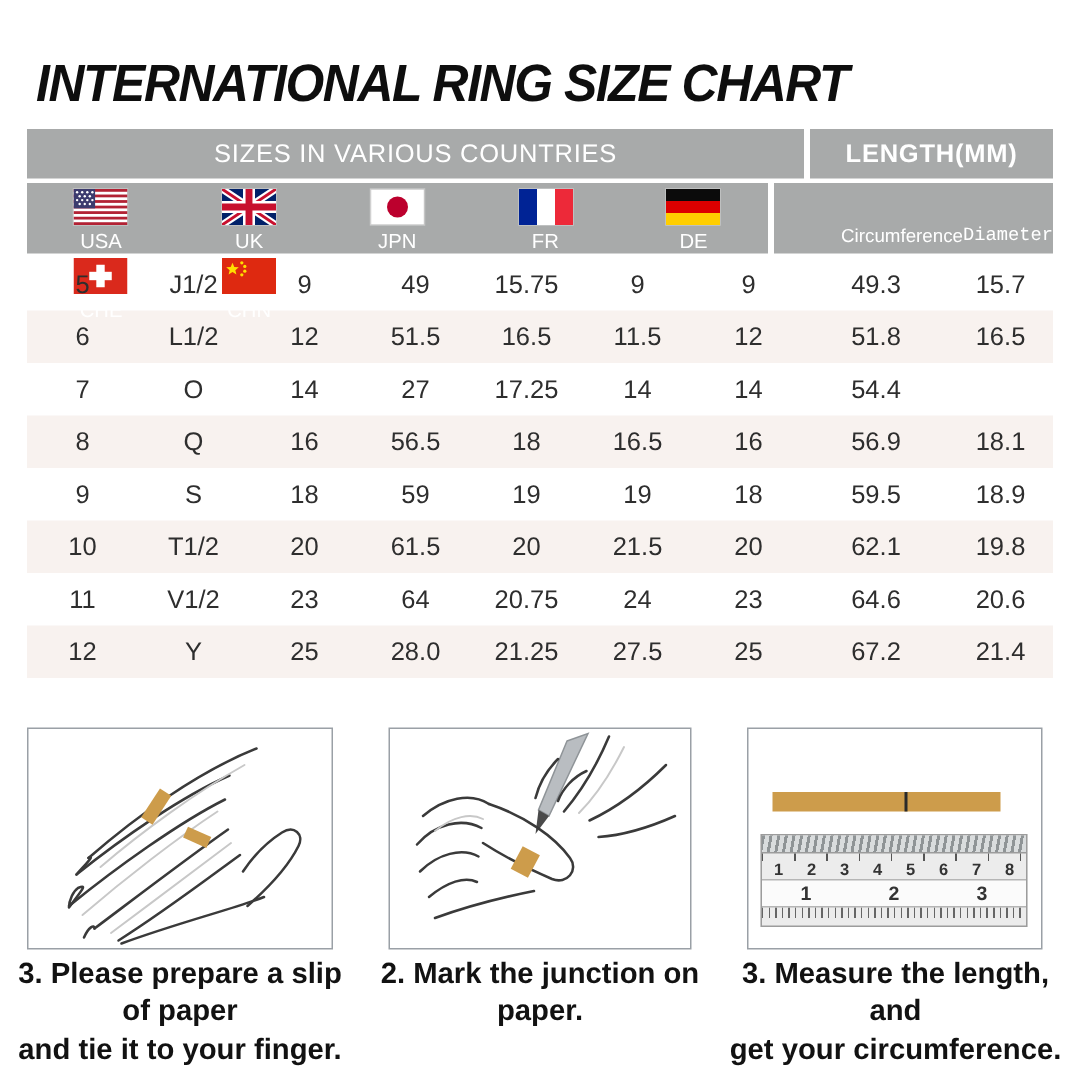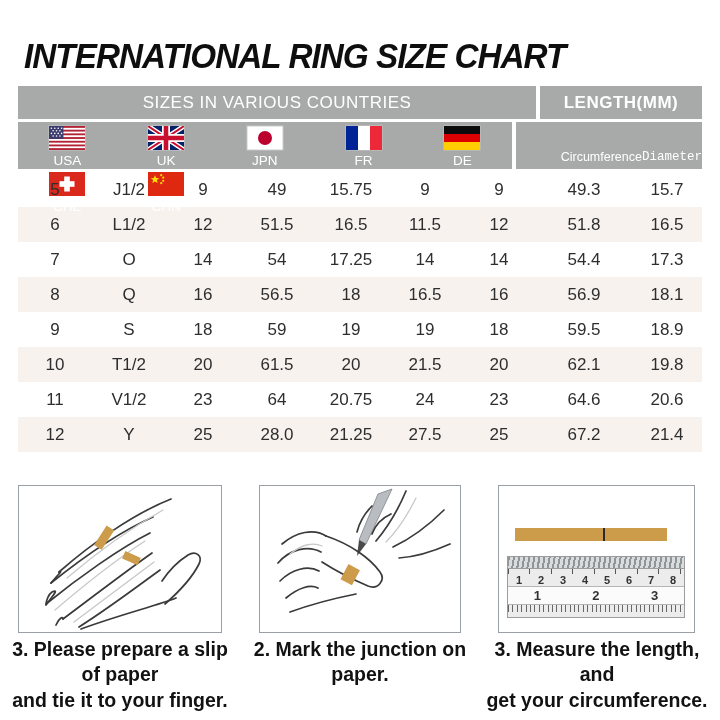--- a/index.html
+++ b/index.html
@@ -213,26 +213,25 @@
         <div>16.5</div>
         <div>11.5</div>
         <div>12</div>
         <div>51.8</div>
         <div>16.5</div>
       </div>
       <div class="trow">
         <div>7</div>
         <div>O</div>
         <div>14</div>
-        <div>54</div>
+        <div>27</div>
         <div>17.25</div>
         <div>14</div>
         <div>14</div>
         <div>54.4</div>
-        <div>17.3</div>
       </div>
       <div class="trow alt">
         <div>8</div>
         <div>Q</div>
         <div>16</div>
         <div>56.5</div>
         <div>18</div>
         <div>16.5</div>
         <div>16</div>
         <div>56.9</div>

